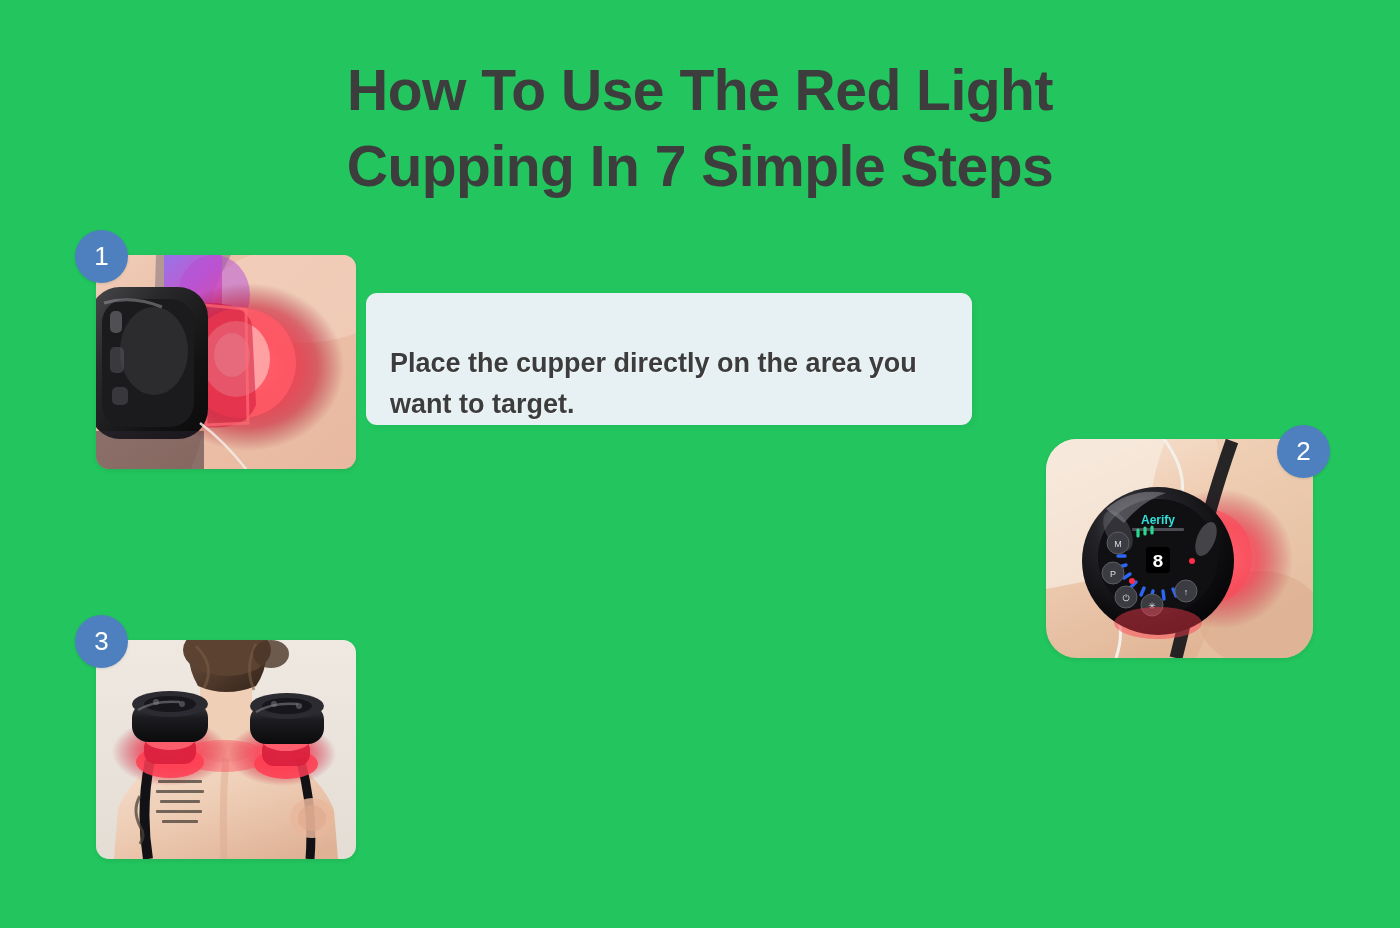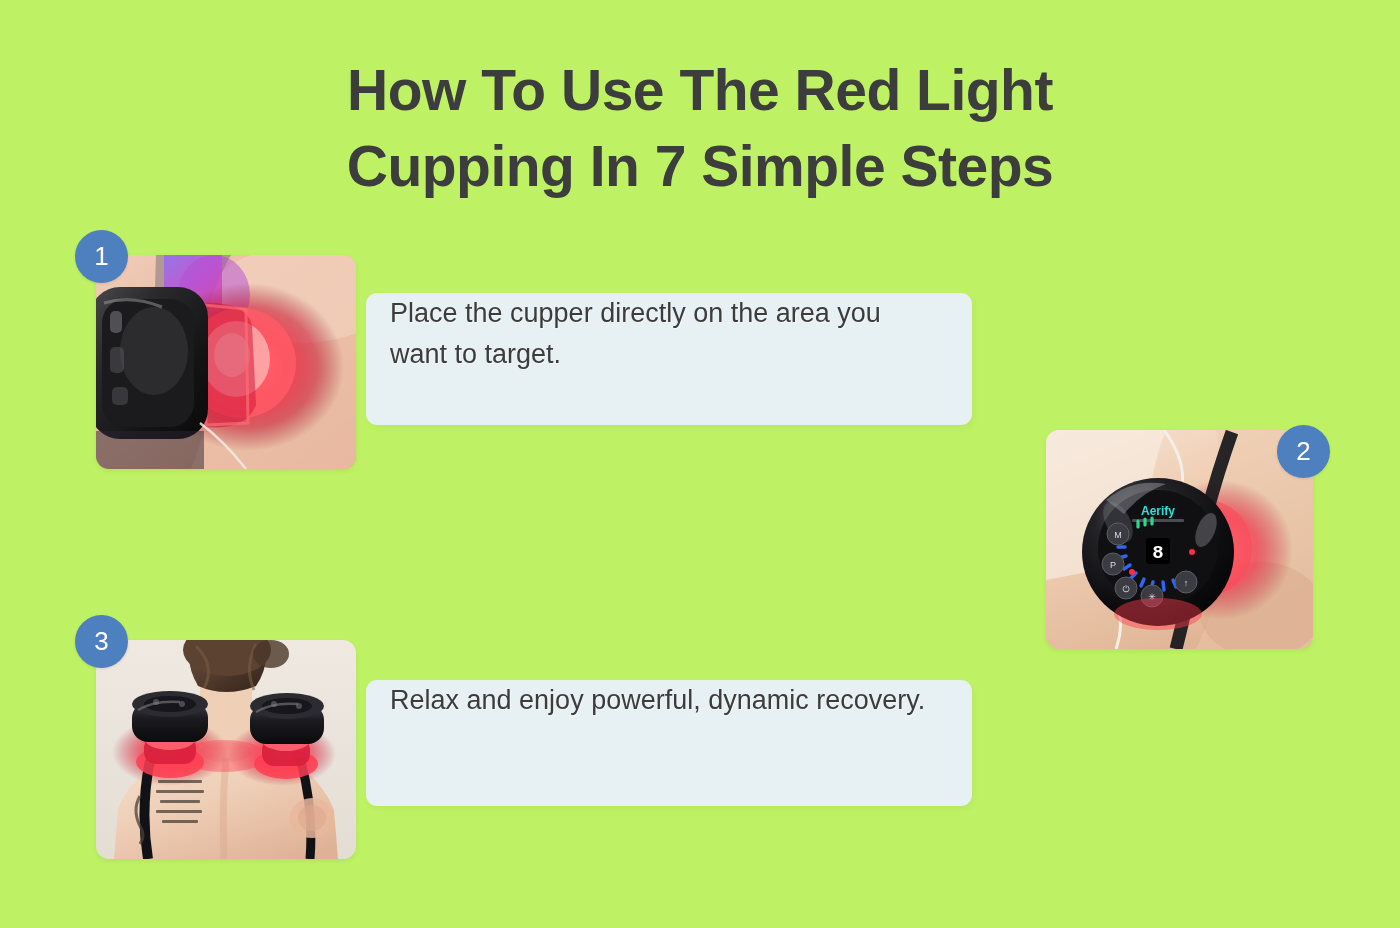--- a/index.html
+++ b/index.html
@@ -2,21 +2,21 @@
 <html><head>
 <meta charset="utf-8">
 <style>
   * { margin:0; padding:0; box-sizing:border-box; }
   html, body {
     width:1400px; height:928px;
     background:#f5f5f5;
     font-family:"Liberation Sans", sans-serif;
     overflow:hidden;
   }
-  .canvas { position:relative; width:1400px; height:928px; background:#bef264; }
+  .canvas { position:relative; width:1400px; height:928px; background:#22c55e; }
 
   
   .title {
     position:absolute; left:0; top:52px; width:1400px;
     text-align:center;
     color:#3d3d3d;
     font-weight:bold;
     font-size:57px;
     line-height:76px;
     letter-spacing:-0.5px;
@@ -39,22 +39,23 @@
   .badge-1 { left:75px;   top:230px; }
   .badge-2 { left:1277px; top:425px; }
   .badge-3 { left:75px;   top:615px; }
 
   
   .bubble {
     position:absolute;
     background:#e7f0f2;
     border-radius:11px;
     box-shadow:2px 3px 6px rgba(0,0,0,0.045);
-    display:flex; align-items:flex-start;
+    display:flex; align-items:flex-end;
     z-index:4;
+    font-weight:bold;
   }
   .bubble p {
     color:#3c3c3c;
     font-size:27px;
     line-height:41px;
     padding:0 30px 0 24px;
     text-shadow:1px 1px 1px rgba(255,255,255,0.55);
   }
   .bubble-1 { left:366px; top:293px; width:606px; height:132px; }
   .bubble-2 { left:378px; top:483px; width:594px; height:132px; }
@@ -62,21 +63,21 @@
 
   
   .photo {
     position:absolute;
     border-radius:13px;
     overflow:hidden;
     z-index:5;
     box-shadow:0 2px 5px rgba(0,0,0,0.07);
   }
   .photo-1 { left:96px;  top:255px; width:260px; height:214px; }
-  .photo-2 { left:1046px;top:430px; width:267px; height:219px; }
+  .photo-2 { left:1046px;top:439px; width:267px; height:219px;border-radius:31px; }
   .photo-3 { left:96px;  top:640px; width:260px; height:219px; }
   .photo svg { display:block; width:100%; height:100%; }
 </style>
 </head>
 <body>
 
 <div class="canvas">
 
   <h1 class="title">
     <span class="line">How To Use The Red Light</span>
@@ -321,17 +322,14 @@
         <circle cx="178" cy="64" r="3" fill="#4b4b54"></circle>
         <circle cx="203" cy="66" r="3" fill="#4b4b54"></circle>
         <path d="M160 72 Q176 62 202 64" stroke="#8f9098" stroke-width="2.5" fill="none" opacity="0.5"></path>
       </g>
 
       <ellipse cx="216" cy="178" rx="22" ry="20" fill="#e9b79c" opacity="0.85"></ellipse>
       <ellipse cx="216" cy="178" rx="14" ry="13" fill="#e0a98e" opacity="0.6"></ellipse>
     </svg>
   </div>
 
-  <div class="bubble bubble-3">
-    <p>Relax and enjoy powerful, dynamic recovery.</p>
-  </div>
 
 </div>
 
 </body></html>

